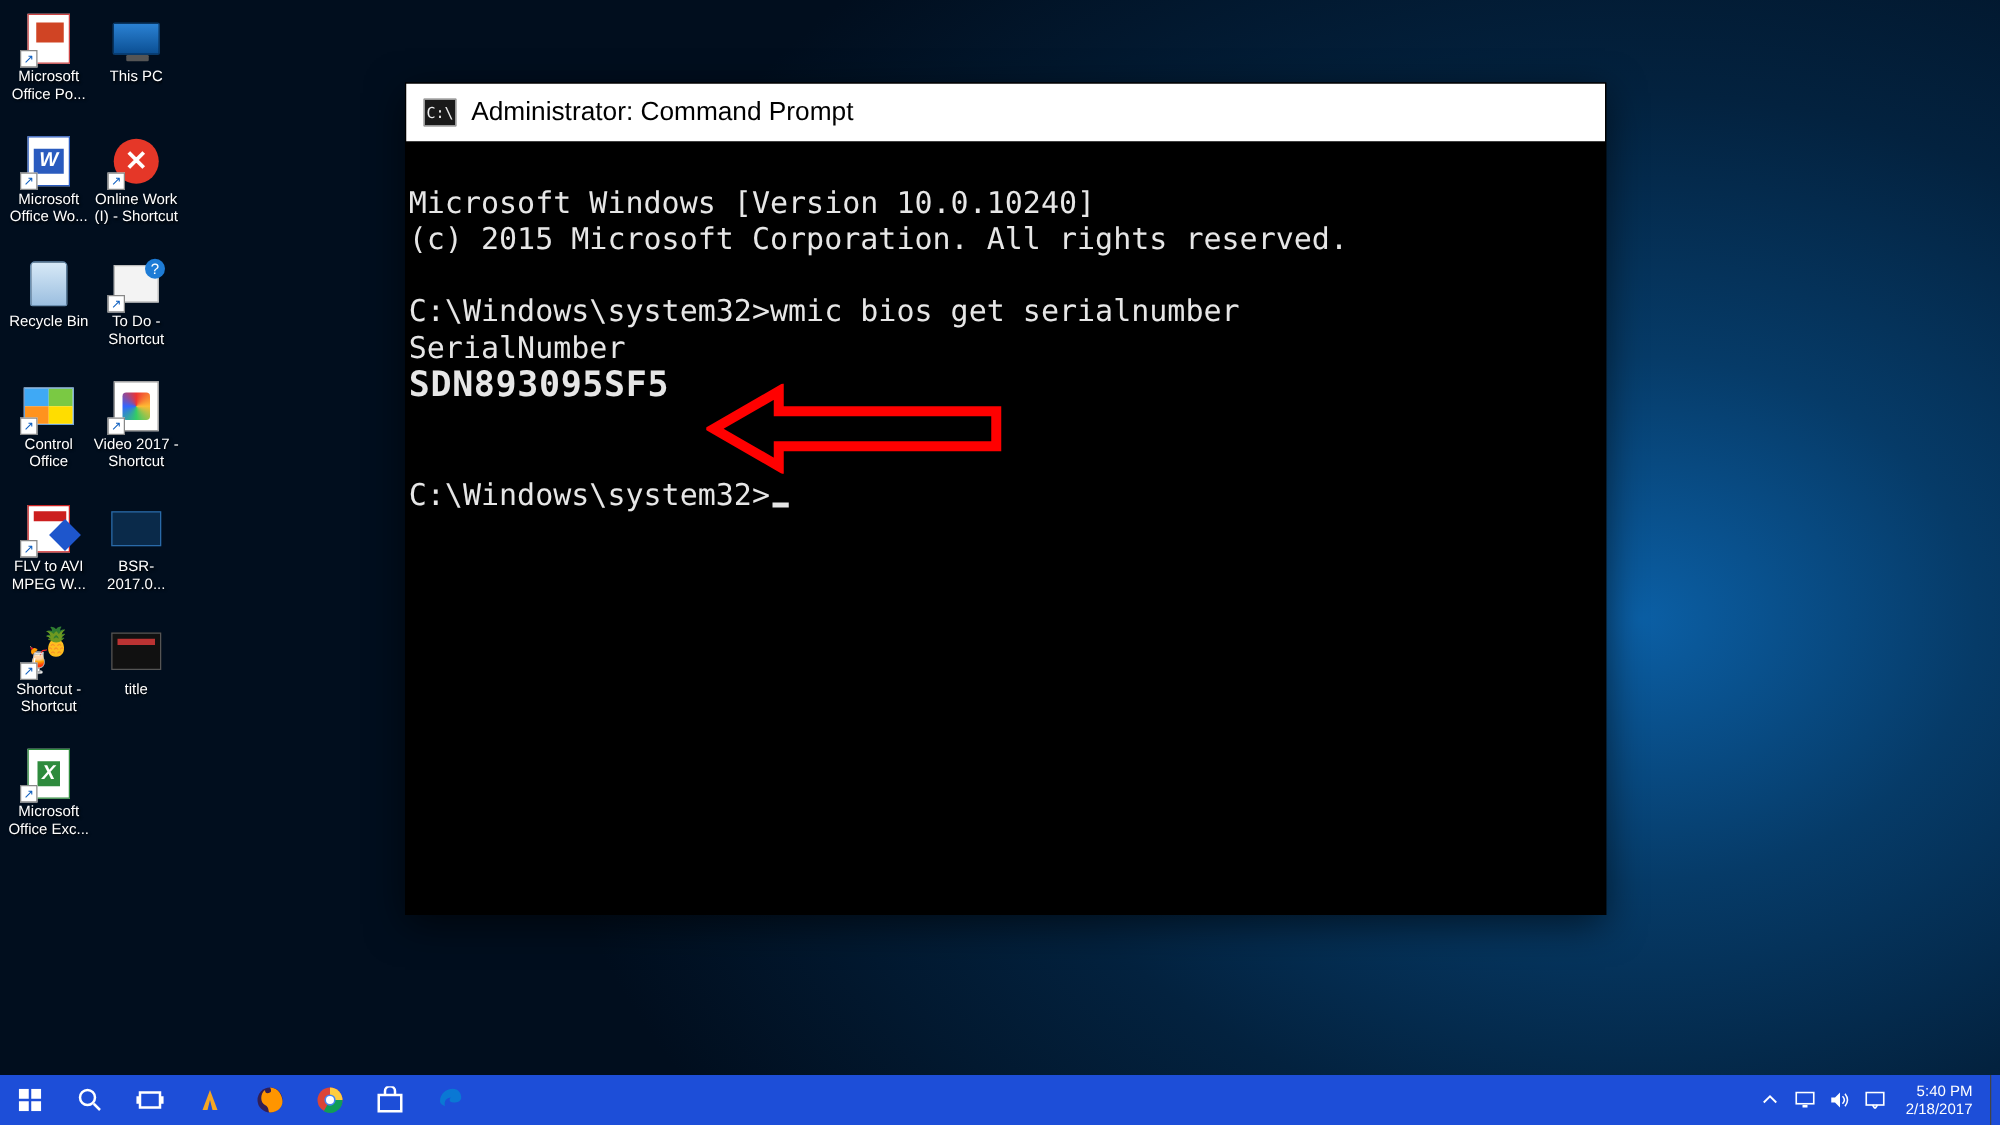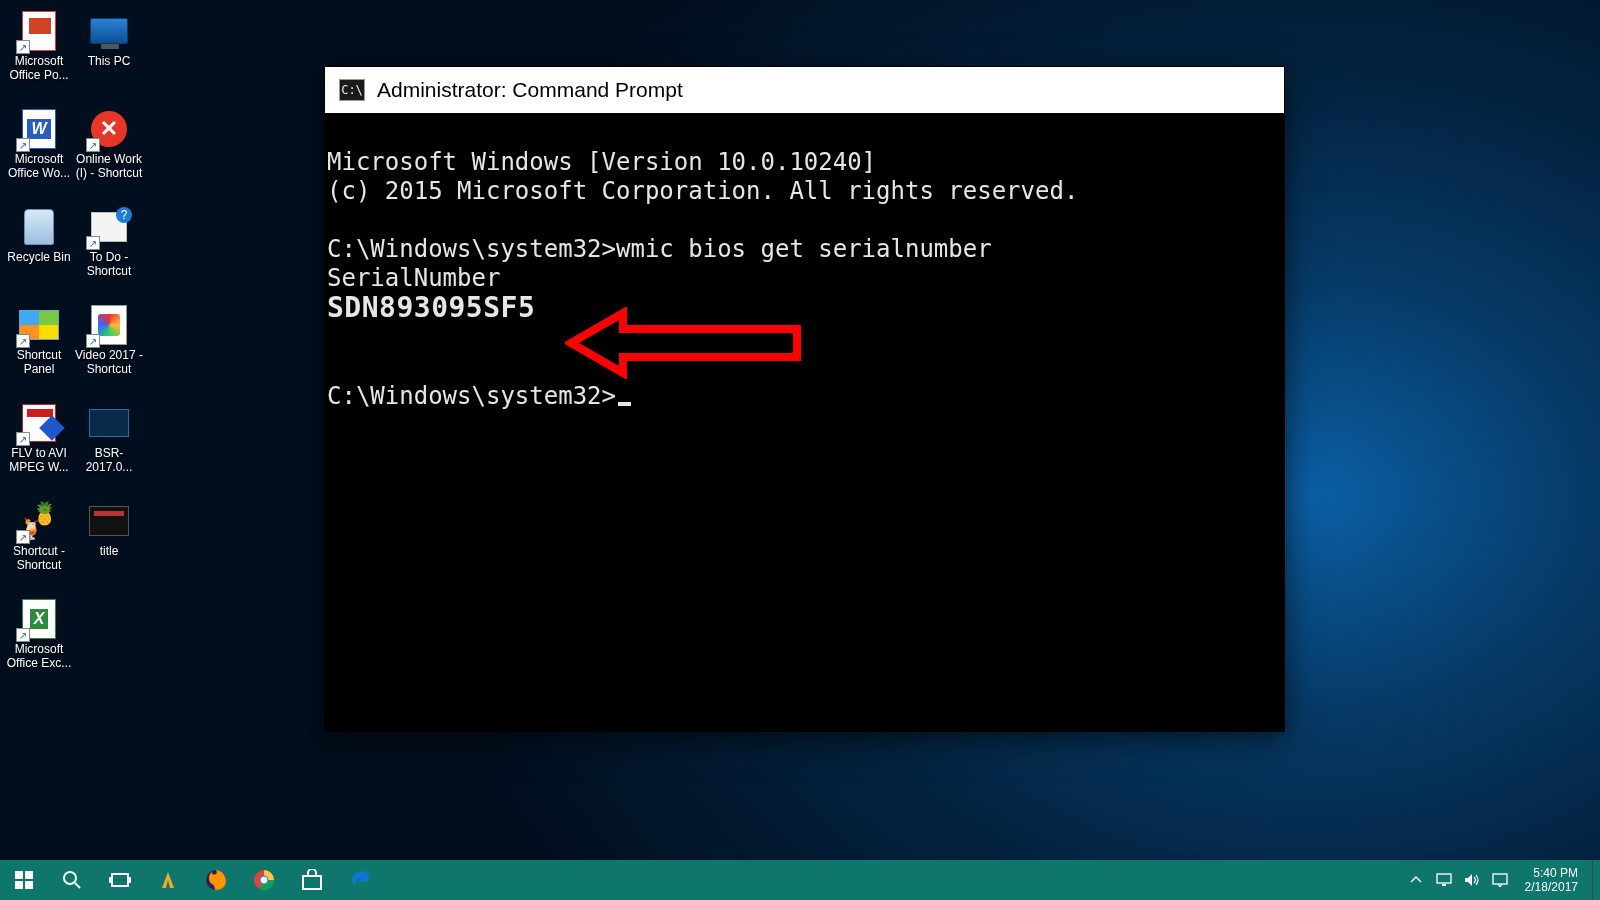--- a/index.html
+++ b/index.html
@@ -114,21 +114,21 @@
     position: relative;
   }
   .serial-emph { font-weight: 700; font-size: 28px; letter-spacing: .5px; }
   .cursor-block { display:inline-block; width:13px; height:4px; background:#e6e6e6; vertical-align: -2px; margin-left:2px;}
 
   .red-arrow { position:absolute; top:194px; left:240px; pointer-events:none; }
 
   
   .taskbar {
     position: absolute; left: 0; right: 0; bottom: 0;
-    height: 40px; background: #0f766e;
+    height: 40px; background: #1d4ed8;
     display: flex; align-items: center;
     color: #fff;
   }
   .tb-left { display:flex; align-items:center; height:100%; }
   .tb-btn {
     width: 48px; height: 100%;
     display:flex; align-items:center; justify-content:center;
     cursor:pointer;
   }
   .tb-right { margin-left:auto; display:flex; align-items:center; height:100%; gap:6px; padding-right:2px;}
@@ -189,21 +189,21 @@
       <div class="desktop-icon">
         <div class="glyph">
           <div class="ic-cpl">
             <div></div>
             <div></div>
             <div></div>
             <div></div>
           </div>
           <span class="shortcut-arrow">↗</span>
         </div>
-        <div class="label">Shortcut Panel</div>
+        <div class="label">Control Office</div>
       </div>
       <div class="desktop-icon">
         <div class="glyph">
           <div class="ic-vid"></div>
           <span class="shortcut-arrow">↗</span>
         </div>
         <div class="label">Video 2017 - Shortcut</div>
       </div>
       <div class="desktop-icon">
         <div class="glyph">

